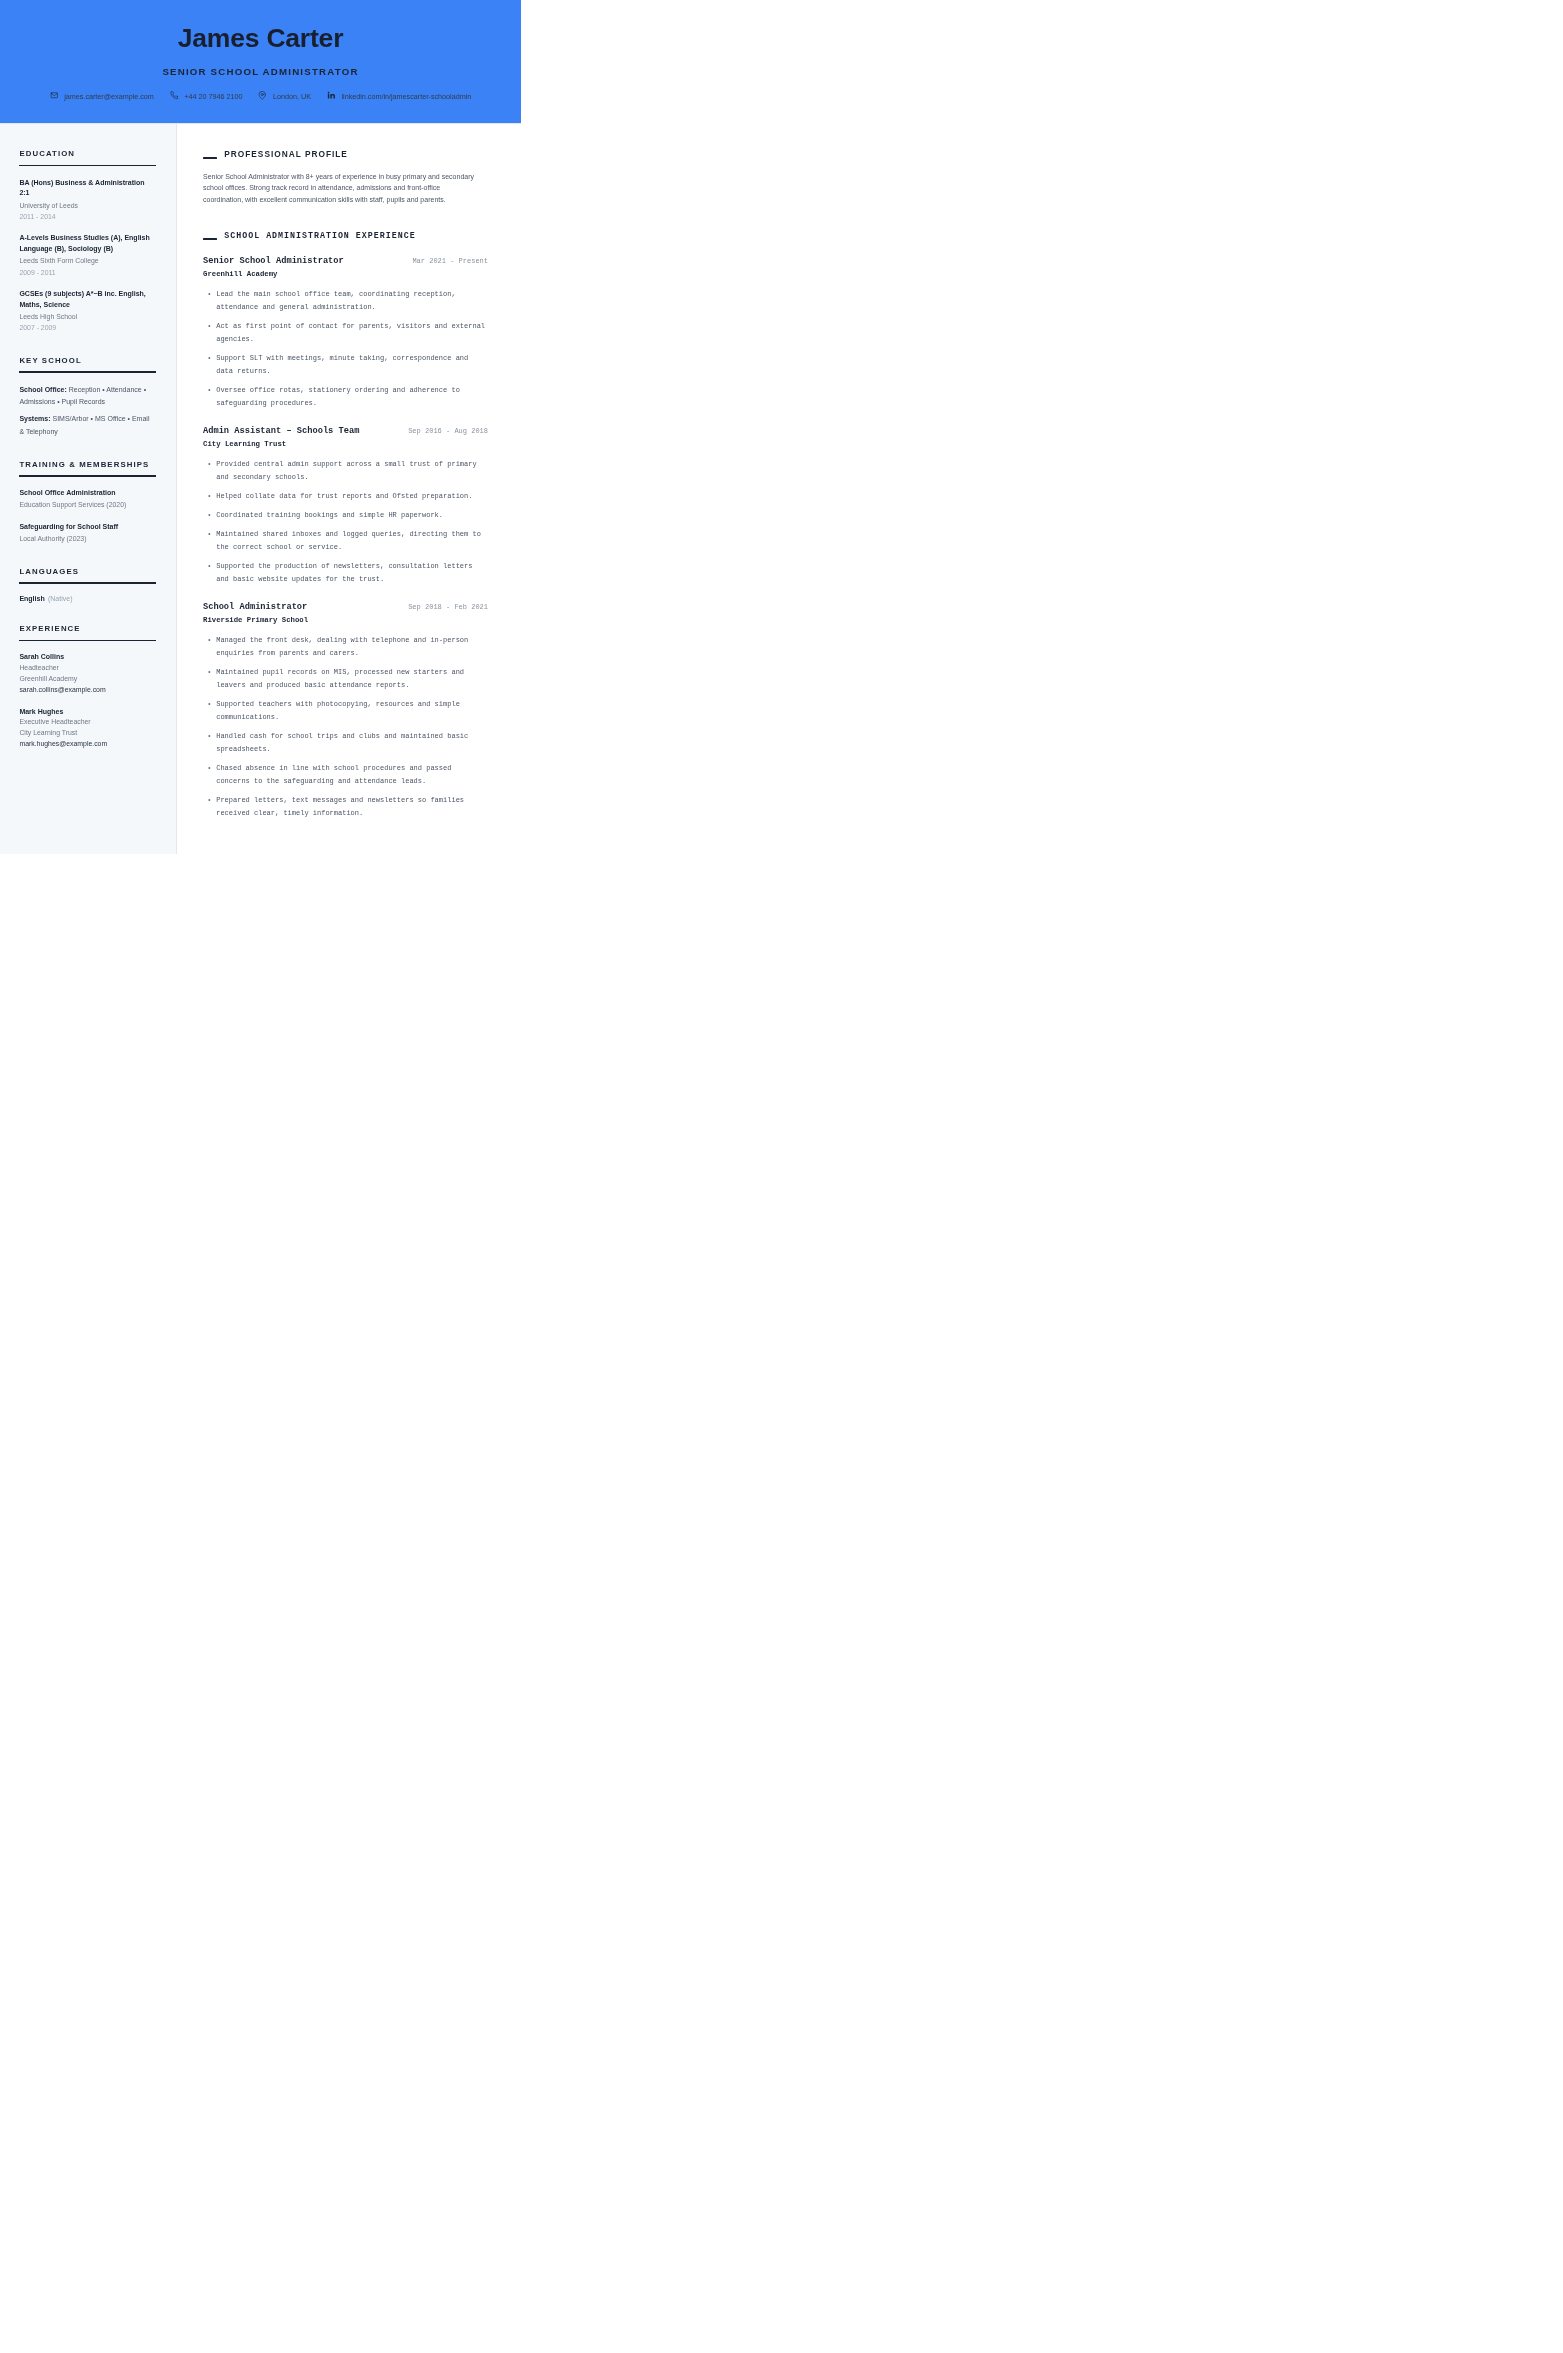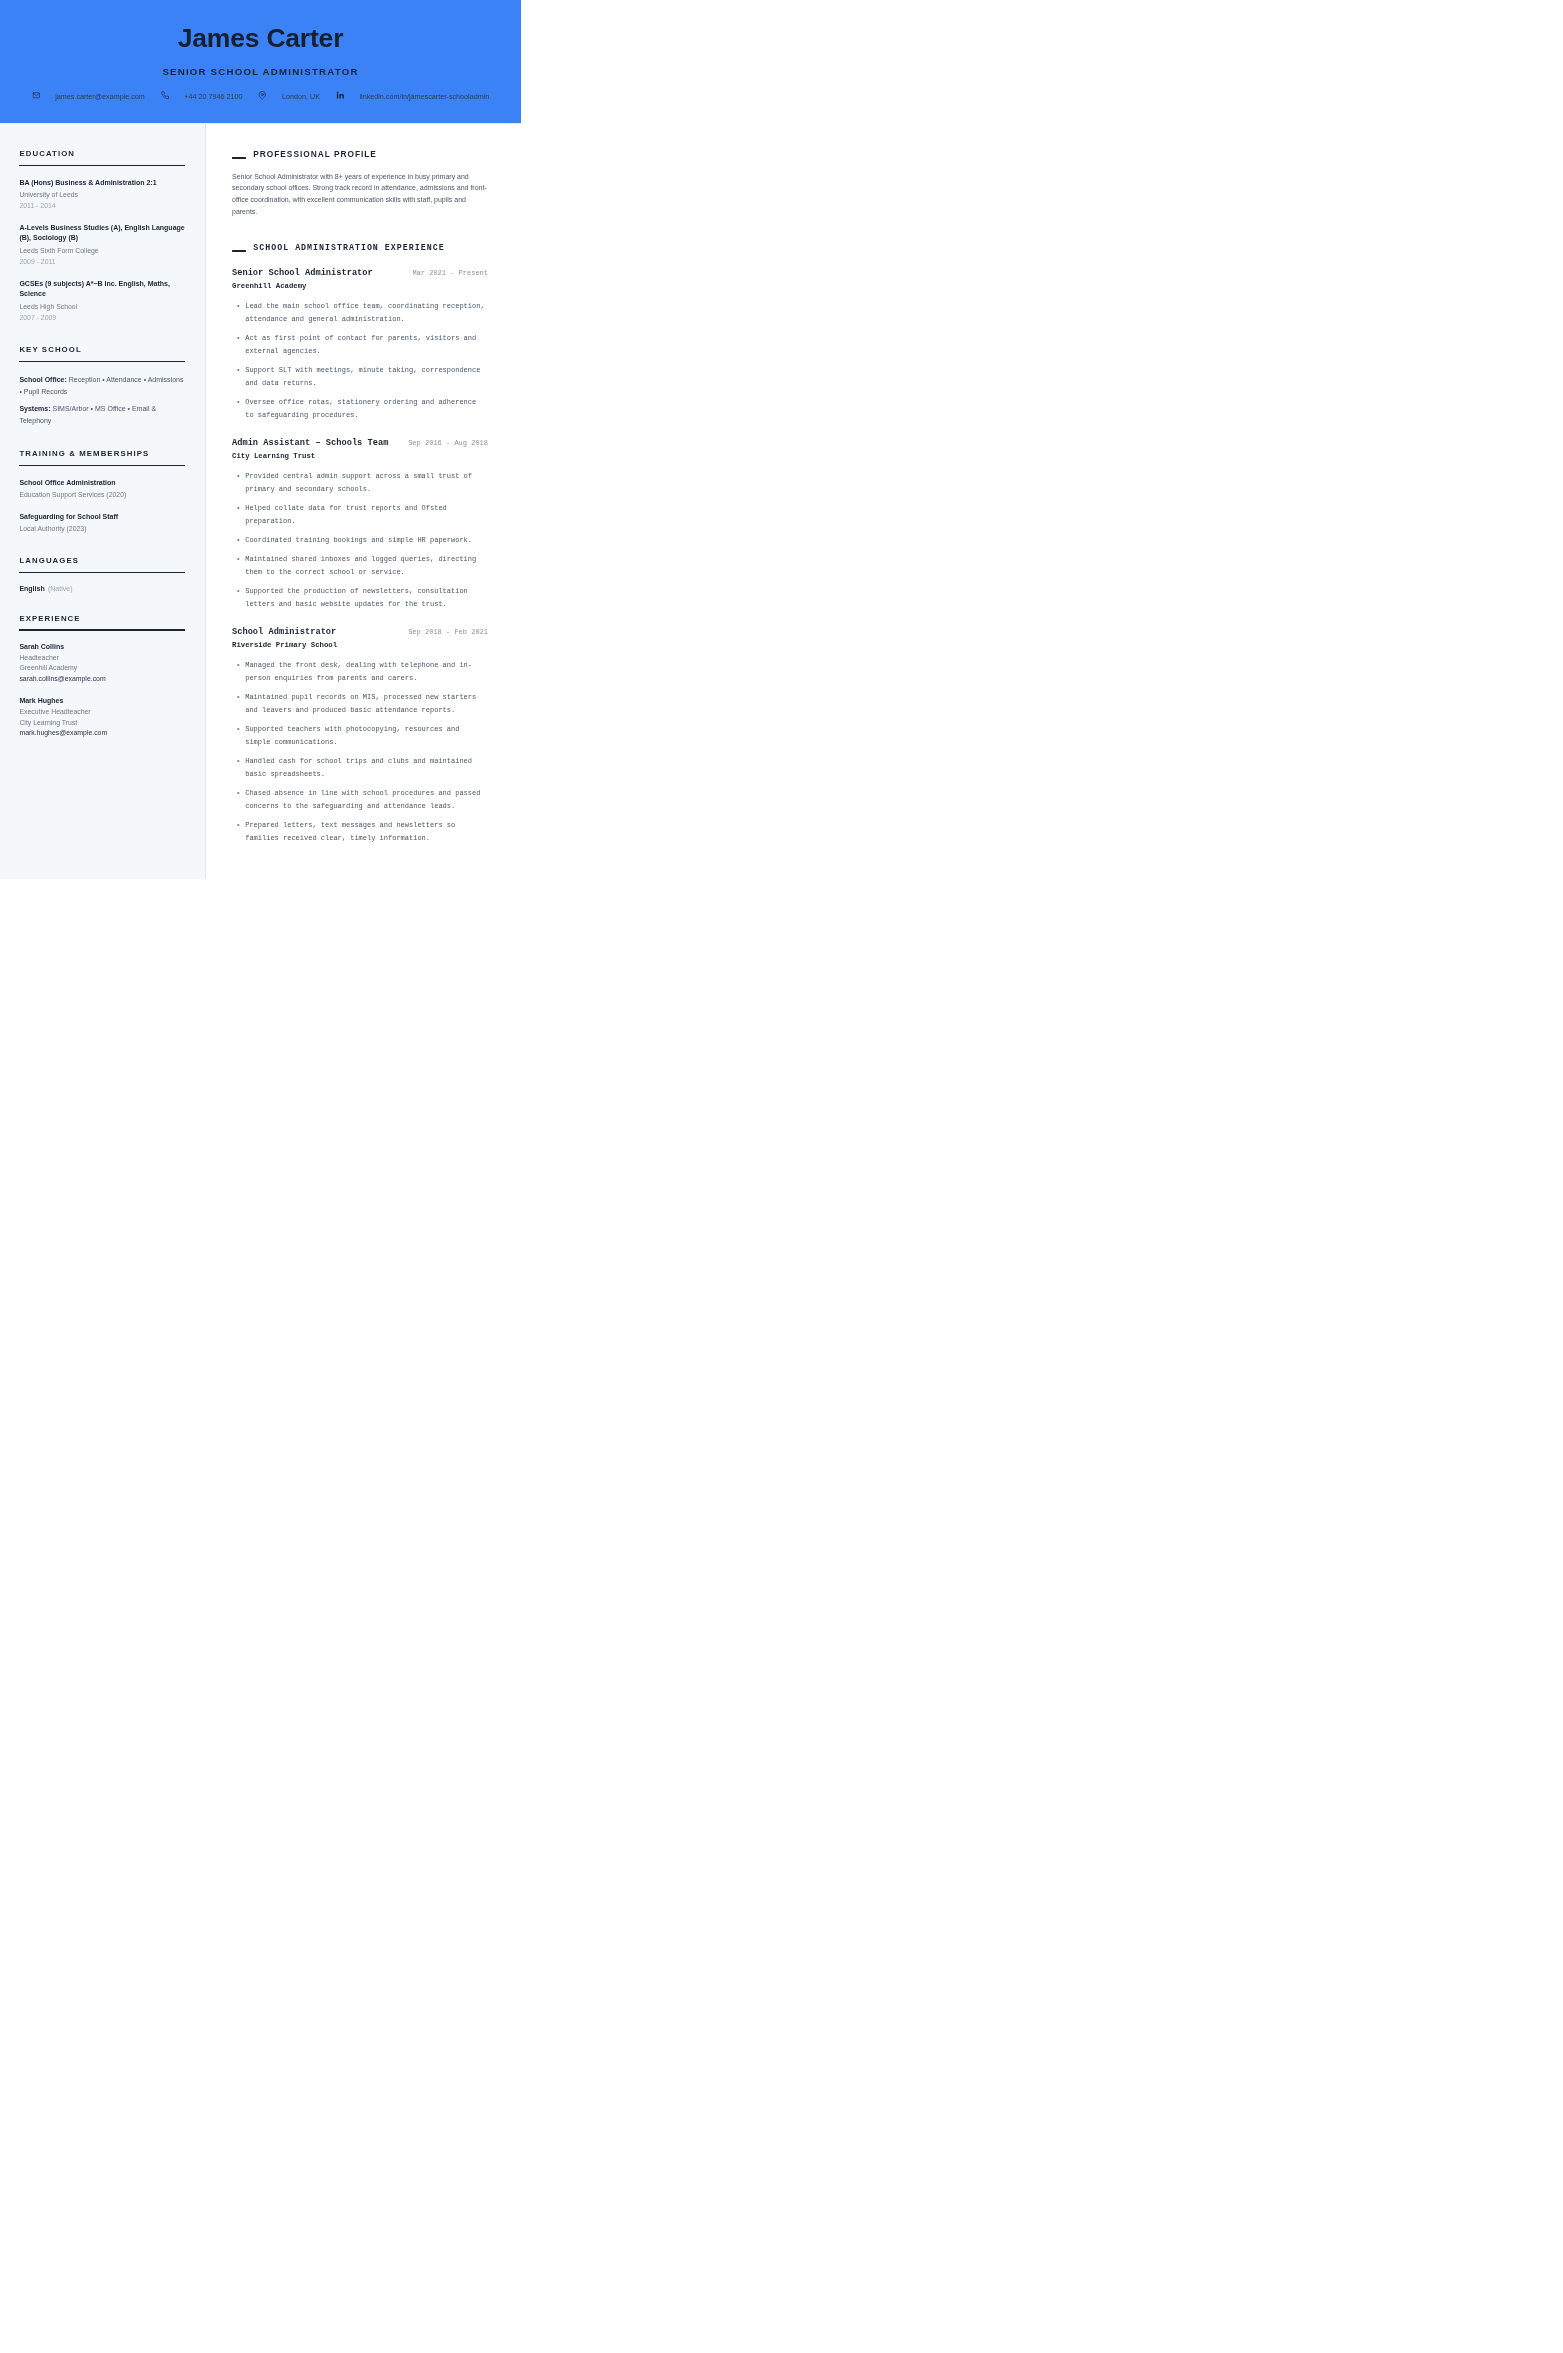--- a/index.html
+++ b/index.html
@@ -5,29 +5,29 @@
   html, body { margin: 0; padding: 0; background: #ffffff; }
   body { font-family: "Liberation Sans", "DejaVu Sans", sans-serif; color: #1b2433; }
 
   .page { width: 521px; min-height: 785px; display: flex; flex-direction: column; background: #3b82f6; }
 
   
   .header { text-align: center; padding: 24.6px 9.4px 21px; }
   .name { font-size: 26.5px; font-weight: 800; line-height: 1.05; color: #181f2e; letter-spacing: -0.2px; margin: 0; }
   .job-title { margin-top: 14px; font-size: 9.7px; font-weight: 700; letter-spacing: 1.2px; color: #1b2433; }
   .contact-row { margin-top: 14px; display: flex; justify-content: center; align-items: center; gap: 16px; flex-wrap: wrap; }
-  .contact-item { display: flex; align-items: center; gap: 15px; font-size: 7.2px; color: #323b49; }
+  .contact-item { display: flex; align-items: center; gap: 6px; font-size: 7.2px; color: #323b49; }
   .contact-item svg { width: 8.5px; height: 8.5px; flex: 0 0 auto; }
   .icon-stroke { fill: none; stroke: #1b2433; stroke-width: 1.7; stroke-linecap: round; stroke-linejoin: round; }
   .icon-fill { fill: #1b2433; }
 
   
   .body-row { flex: 1; display: flex; border-top: 0.5px solid #e3e8ee; }
 
-  .sidebar { width: 206px; box-sizing: border-box; background: #f4f8fb; border-right: 0.5px solid #e3e8ee; padding: 25.5px 20px 28px 19.4px; }
+  .sidebar { width: 177px; box-sizing: border-box; background: #f4f8fb; border-right: 0.5px solid #e3e8ee; padding: 25.5px 20px 28px 19.4px; }
   .side-section { margin-bottom: 22px; }
   .side-heading { font-size: 7.8px; font-weight: 800; letter-spacing: 1.1px; color: #1b2433; }
   .side-rule { height: 1.4px; background: #1b2433; margin: 6.6px 0 11.3px; border: 0; }
 
   .edu-item { margin-bottom: 11.3px; }
   .edu-item:last-child { margin-bottom: 0; }
   .item-title { font-size: 7px; font-weight: 700; color: #1b2433; line-height: 1.5; }
   .item-org { font-size: 6.9px; color: #6f7884; line-height: 1.5; margin-top: 1.9px; }
   .item-dates { font-size: 6.9px; color: #9aa4b0; line-height: 1.5; margin-top: 0.9px; }
 

